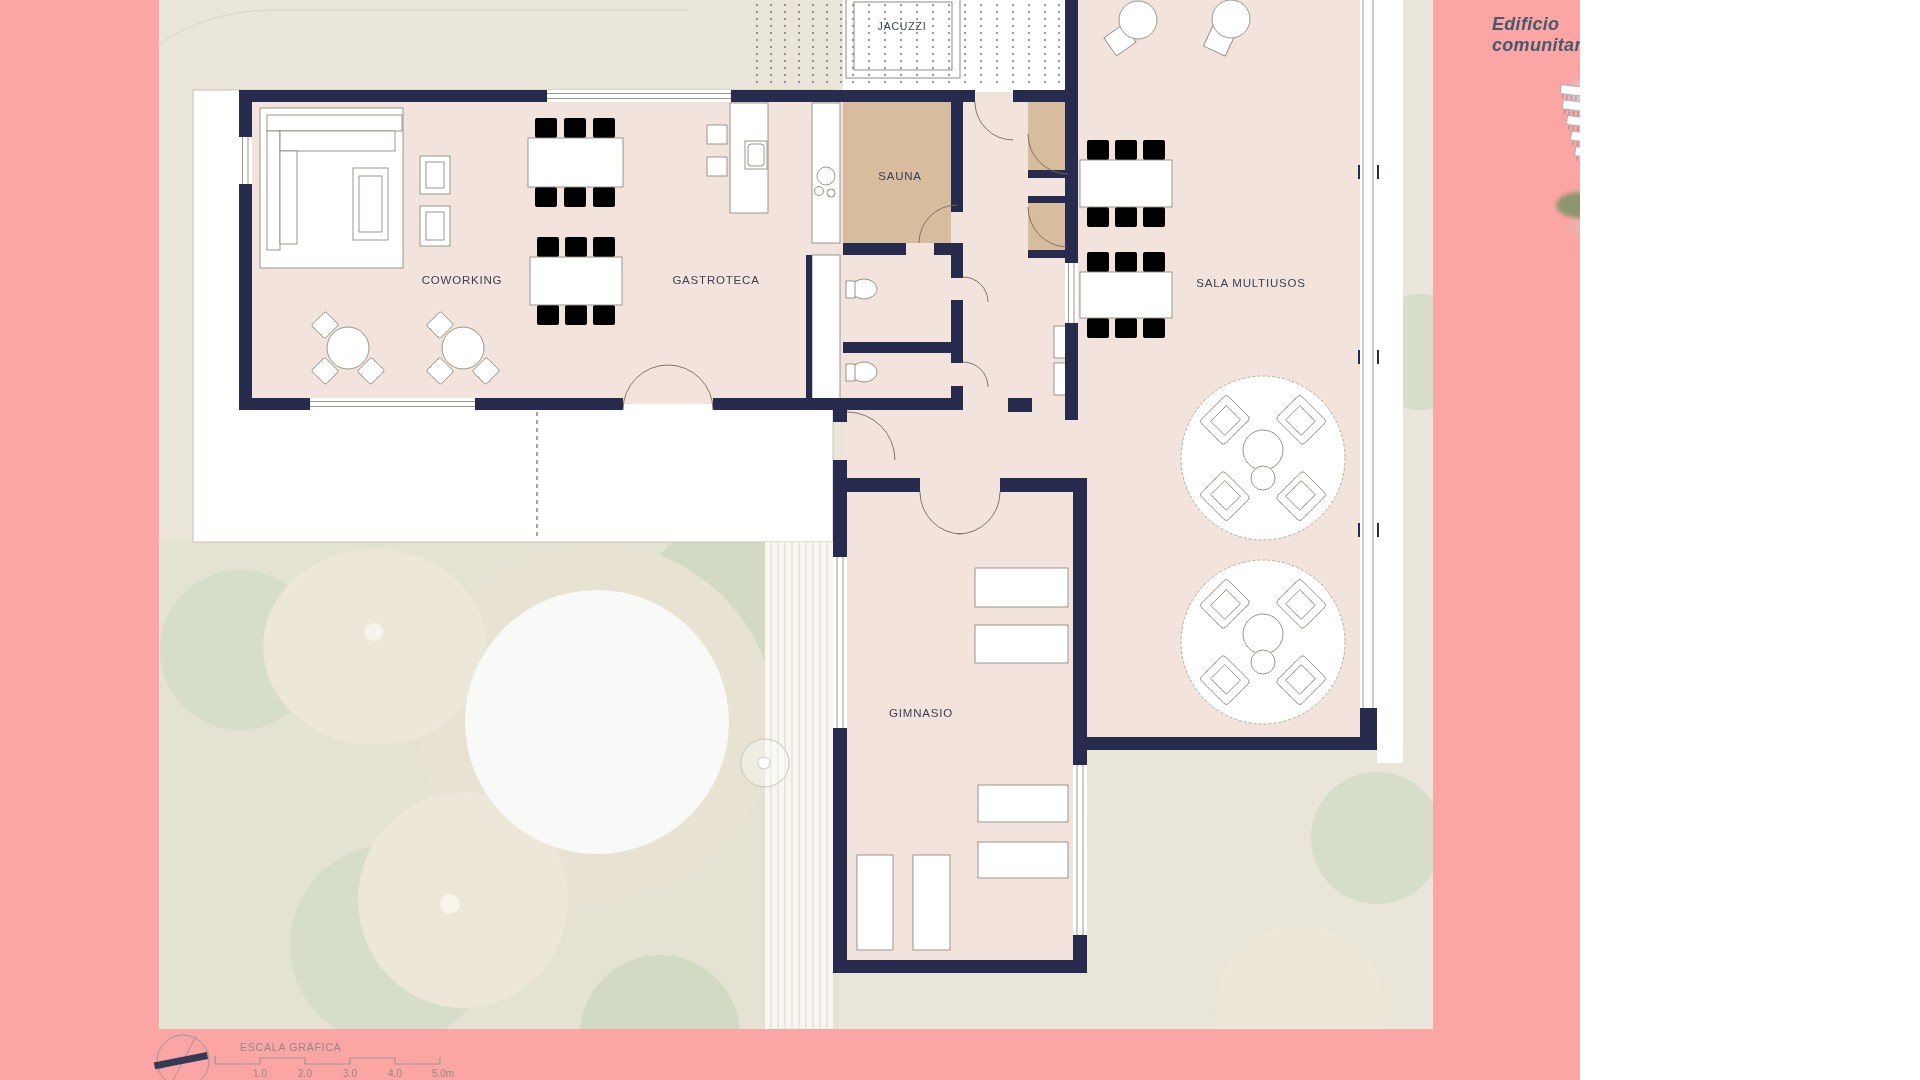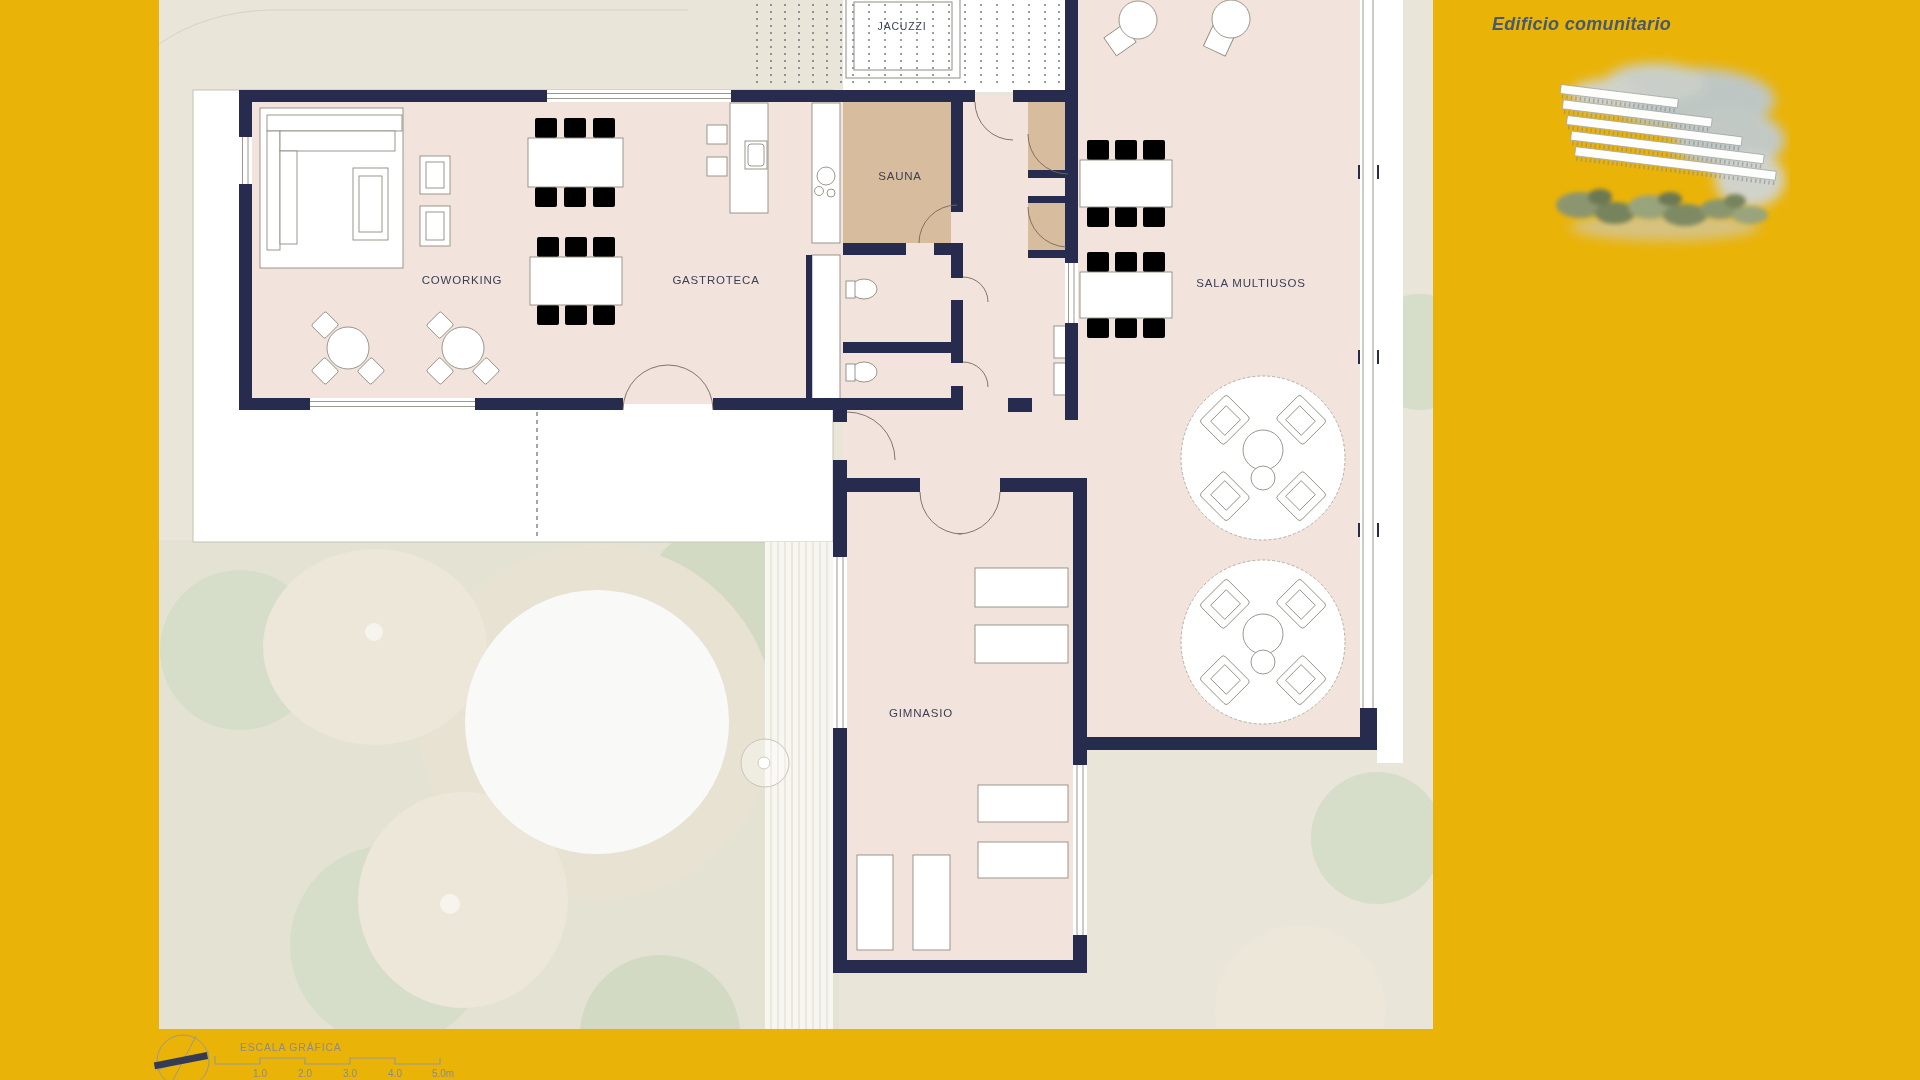--- a/index.html
+++ b/index.html
@@ -2,21 +2,21 @@
 <html style="--wall: #272b4d; --floor: #f2e4dd; --sauna: #d8bc9e; --site: #e9e5d8; --sage: #d6ddc8; --cream: #ece7d8; --navyText: #3b4154; --grayText: #8d8c84; --title: #475a6c; --arc: #77685a; --furn: #8f8c80; --windowLine: #8f8d84;"><head>
 <meta charset="utf-8">
 <style>
   :root{
     --wall:#272b4d; --floor:#f2e4dd; --sauna:#d8bc9e; --site:#e9e5d8;
     --sage:#d6ddc8; --cream:#ece7d8; --white:#ffffff; --navyText:#3b4154;
     --grayText:#8d8c84; --title:#475a6c; --arc:#77685a; --furn:#8f8c80;
     --windowLine:#8f8d84; --terraceLine:#c6c2b4;
   }
   html,body{margin:0;padding:0;background:#fff;}
-  .stage{position:relative;width:1920px;height:1080px;background:#eab308;overflow:hidden;
+  .stage{position:relative;width:1580px;height:1080px;background:#fca5a5;overflow:hidden;
          font-family:"Liberation Sans", sans-serif;}
   .plan-svg{position:absolute;left:0;top:0;}
   .page-title{position:absolute;left:1492px;top:14px;font-size:18px;font-weight:bold;
               color:var(--title);letter-spacing:.3px;font-style:italic;}
   .illus{position:absolute;left:1540px;top:55px;}
   svg text{font-family:"Liberation Sans", sans-serif;}
   .room-label{fill:var(--navyText);font-size:11.5px;letter-spacing:.8px;text-anchor:middle;}
   .scale-label{fill:var(--grayText);font-size:10.5px;letter-spacing:.8px;}
   .tick-label{fill:var(--grayText);font-size:10px;text-anchor:middle;}
   .furn rect,.furn circle,.furn ellipse{fill:#fff;stroke:var(--furn);stroke-width:.9;}

